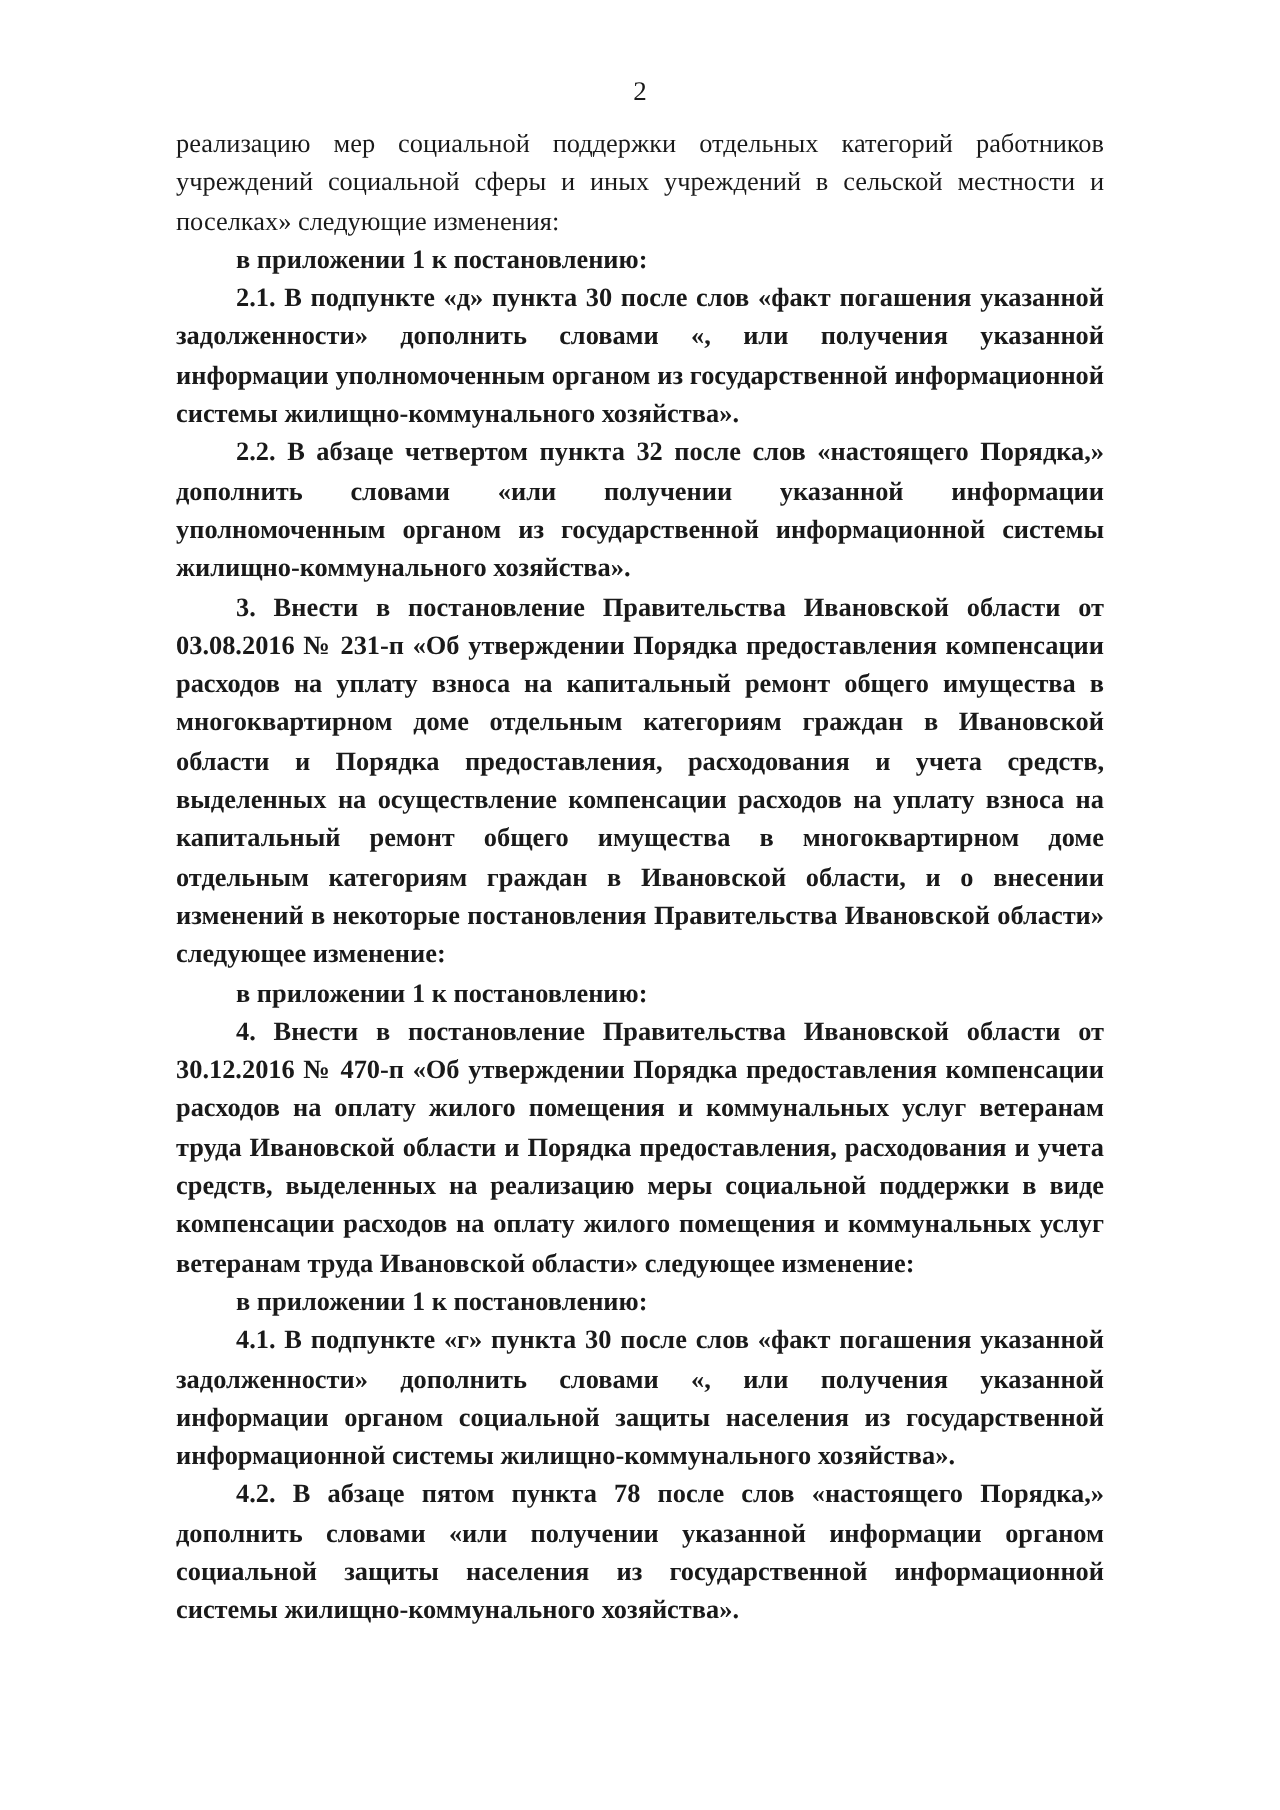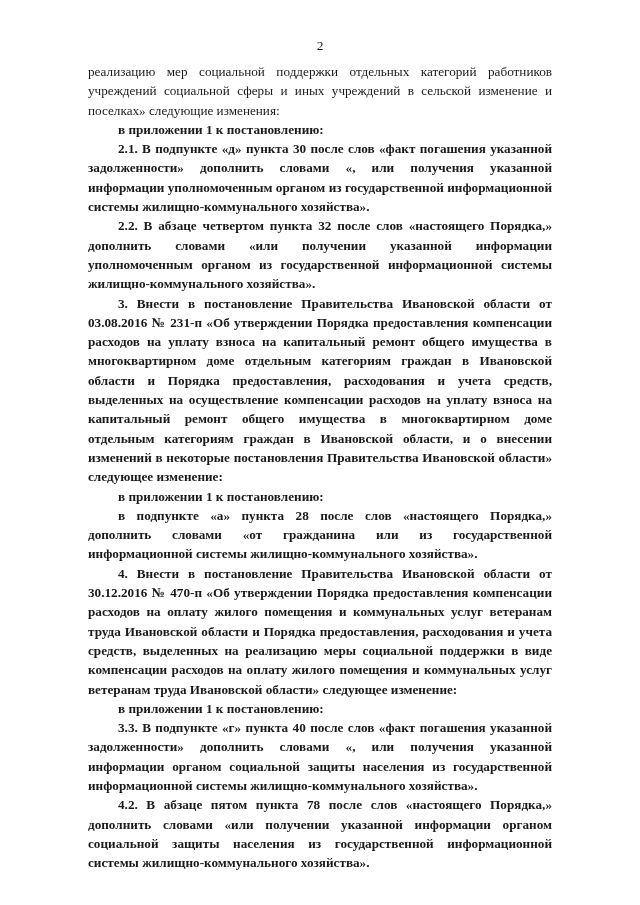--- a/index.html
+++ b/index.html
@@ -57,26 +57,25 @@
 </style>
 </head>
 <body>
 
 <div class="page">
 
   <div class="page-number">2</div>
 
   <div class="body-text">
 
-    <p class="para noindent">реализацию мер социальной поддержки отдельных категорий работников учреждений социальной сферы и иных учреждений в сельской изменение и поселках» следующие изменения:</p>
+    <p class="para noindent">реализацию мер социальной поддержки отдельных категорий работников учреждений социальной сферы и иных учреждений в сельской местности и поселках» следующие изменения:</p>
     <p class="para indent">в приложении 1 к постановлению:</p>
     <p class="para indent">2.1. В подпункте «д» пункта 30 после слов «факт погашения указанной задолженности» дополнить словами «, или получения указанной информации уполномоченным органом из государственной информационной системы жилищно-коммунального хозяйства».</p>
     <p class="para indent">2.2. В абзаце четвертом пункта 32 после слов «настоящего Порядка,» дополнить словами «или получении указанной информации уполномоченным органом из государственной информационной системы жилищно-коммунального хозяйства».</p>
     <p class="para indent">3. Внести в постановление Правительства Ивановской области от 03.08.2016 № 231-п «Об утверждении Порядка предоставления компенсации расходов на уплату взноса на капитальный ремонт общего имущества в многоквартирном доме отдельным категориям граждан в Ивановской области и Порядка предоставления, расходования и учета средств, выделенных на осуществление компенсации расходов на уплату взноса на капитальный ремонт общего имущества в многоквартирном доме отдельным категориям граждан в Ивановской области, и о внесении изменений в некоторые постановления Правительства Ивановской области» следующее изменение:</p>
     <p class="para indent">в приложении 1 к постановлению:</p>
-    <p class="para indent">в подпункте «а» пункта 28 после слов «настоящего Порядка,» дополнить словами «от гражданина или из государственной информационной системы жилищно-коммунального хозяйства».</p>
     <p class="para indent">4. Внести в постановление Правительства Ивановской области от 30.12.2016 № 470-п «Об утверждении Порядка предоставления компенсации расходов на оплату жилого помещения и коммунальных услуг ветеранам труда Ивановской области и Порядка предоставления, расходования и учета средств, выделенных на реализацию меры социальной поддержки в виде компенсации расходов на оплату жилого помещения и коммунальных услуг ветеранам труда Ивановской области» следующее изменение:</p>
     <p class="para indent">в приложении 1 к постановлению:</p>
-    <p class="para indent">3.3. В подпункте «г» пункта 40 после слов «факт погашения указанной задолженности» дополнить словами «, или получения указанной информации органом социальной защиты населения из государственной информационной системы жилищно-коммунального хозяйства».</p>
+    <p class="para indent">4.1. В подпункте «г» пункта 30 после слов «факт погашения указанной задолженности» дополнить словами «, или получения указанной информации органом социальной защиты населения из государственной информационной системы жилищно-коммунального хозяйства».</p>
     <p class="para indent">4.2. В абзаце пятом пункта 78 после слов «настоящего Порядка,» дополнить словами «или получении указанной информации органом социальной защиты населения из государственной информационной системы жилищно-коммунального хозяйства».</p>
 
   </div>
 </div>
 
 </body></html>

